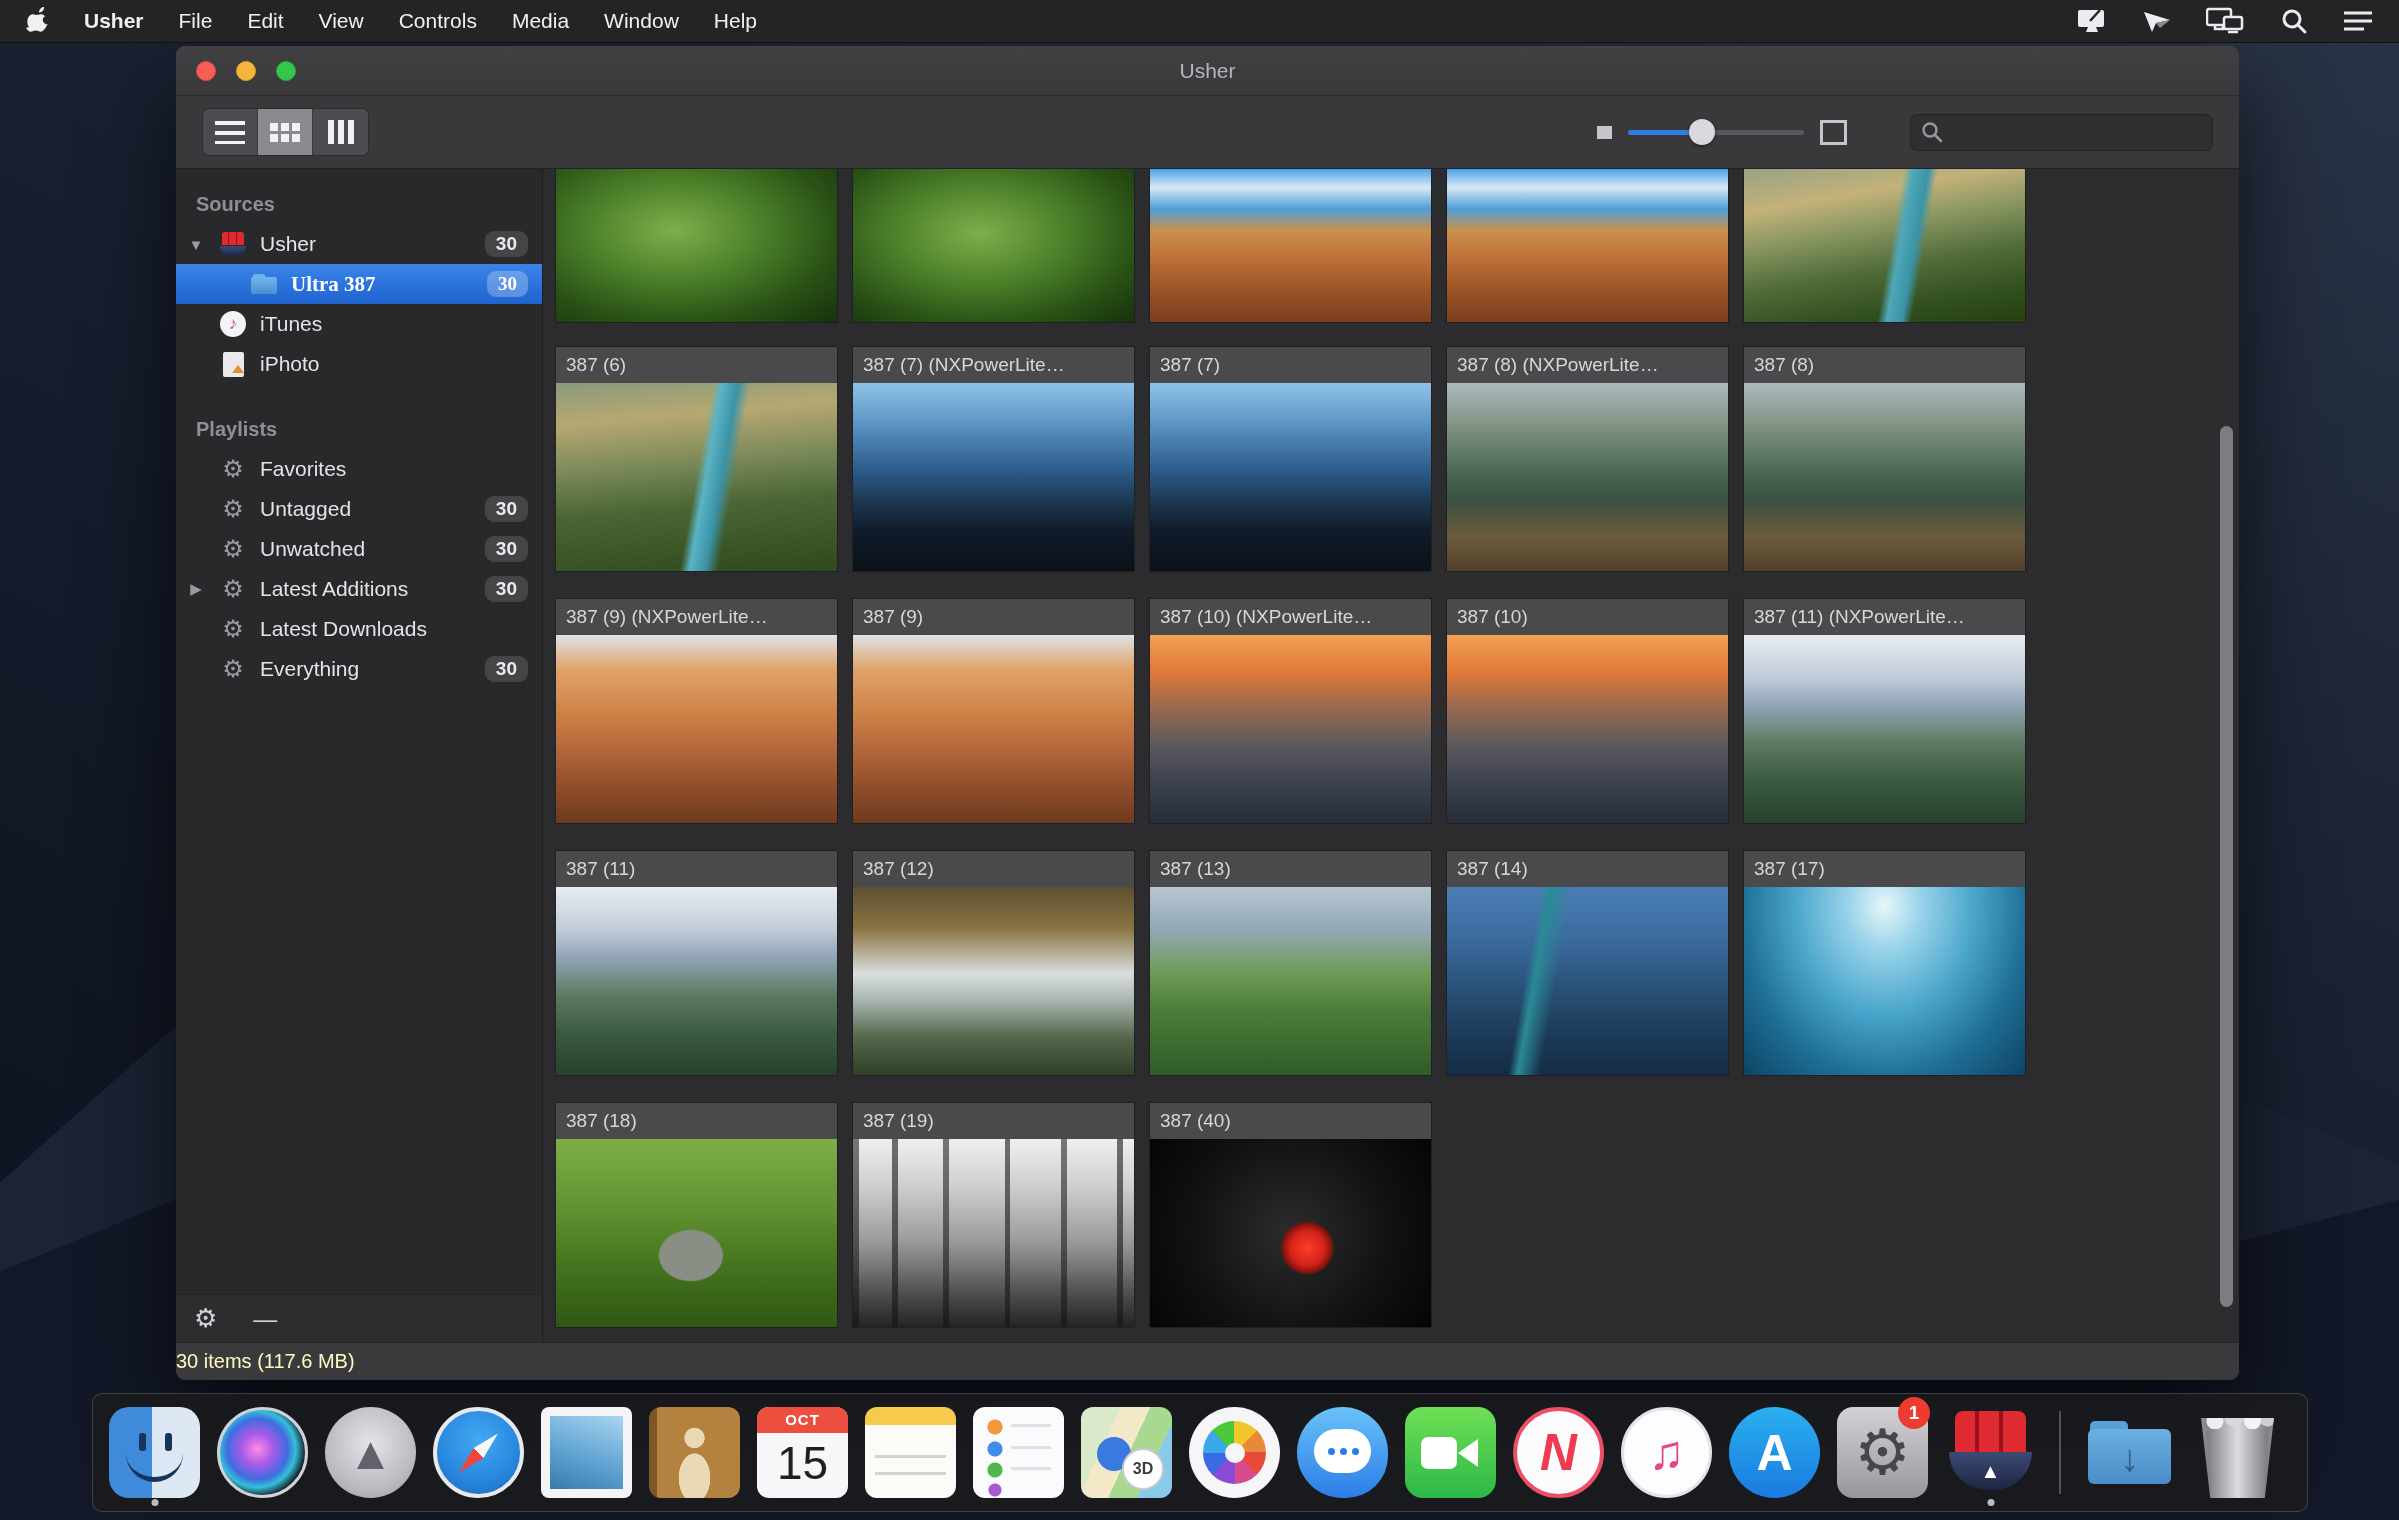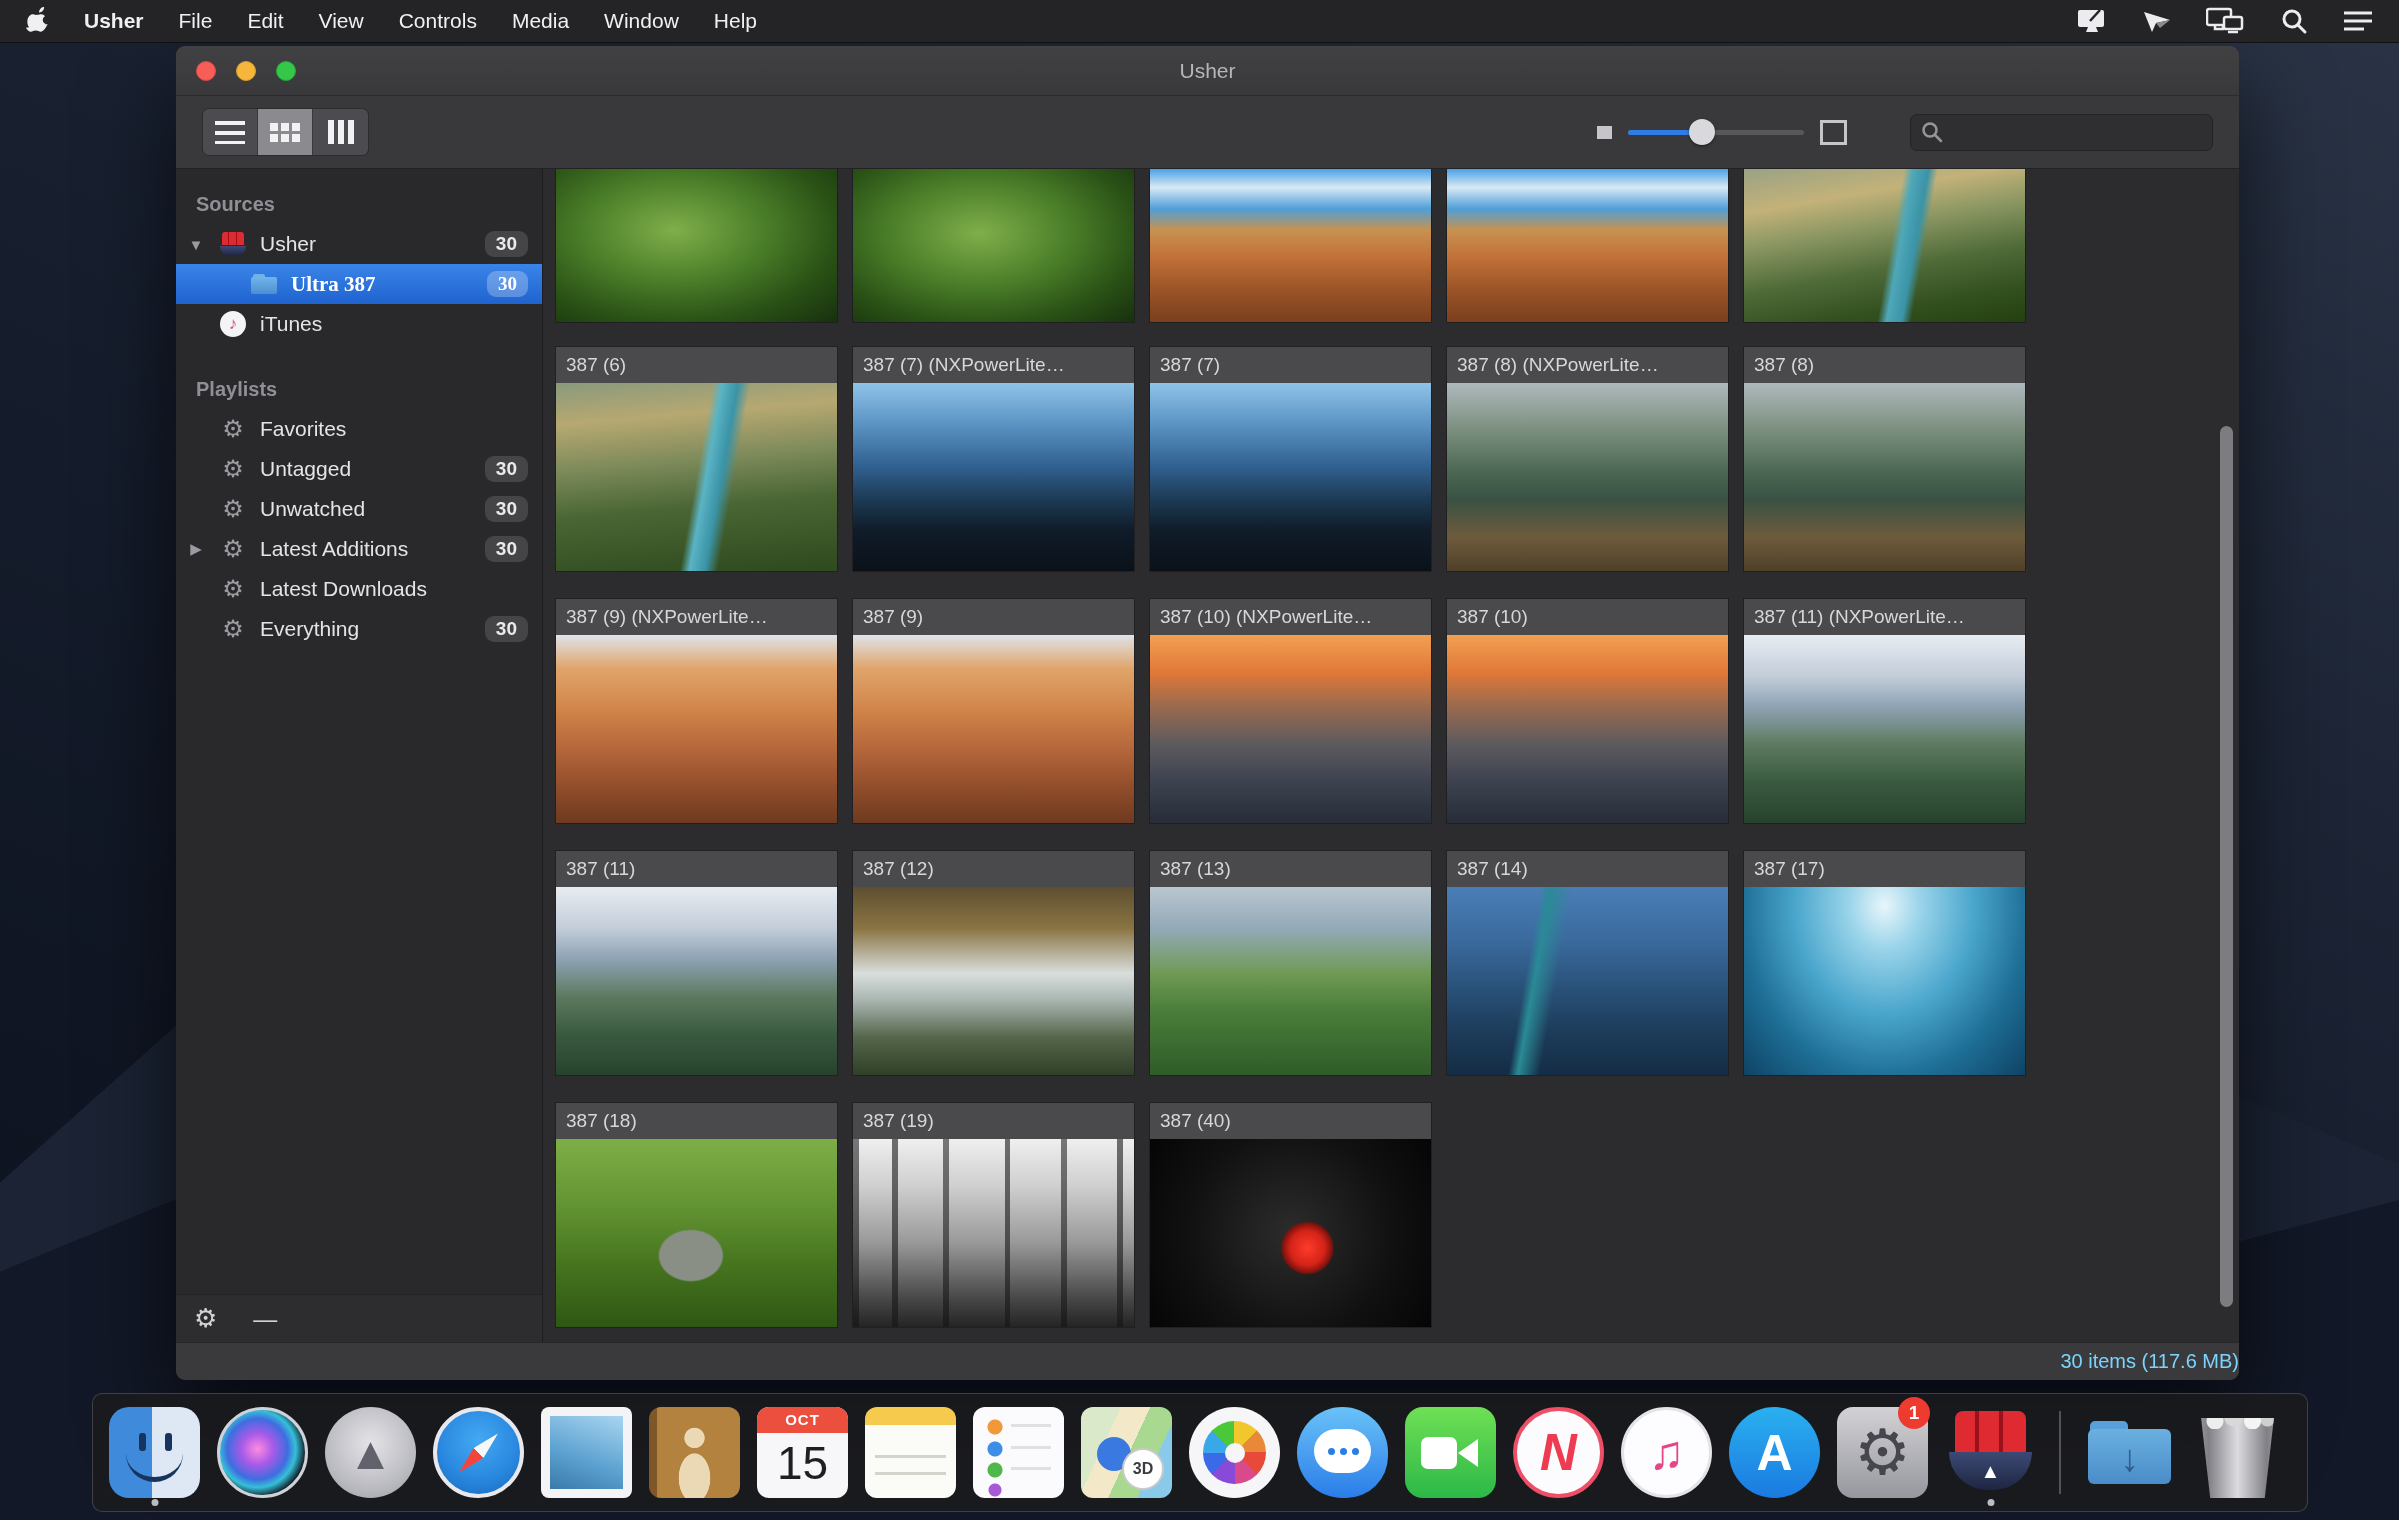--- a/index.html
+++ b/index.html
@@ -82,21 +82,21 @@
   
   .content { flex:1; position:relative; background:#2c2c2e; overflow:hidden; padding:0 0 0 12px; }
   .partial-row { display:flex; gap:14px; margin-bottom:23px; }
   .thumb.partial { width:283px; height:154px; flex:0 0 auto; border:1px solid #1f1f21; border-top:none; }
   .grid-rows { display:flex; flex-wrap:wrap; column-gap:14px; row-gap:26px; width:1505px; }
   .cell { width:283px; border:1px solid #202022; }
   .cell-label { height:36px; background:#4a4a4d; color:#d7d7d9; font-size:19px; line-height:36px; padding:0 10px; white-space:nowrap; overflow:hidden; }
   .cell-img { height:188px; }
   .vscroll { position:absolute; right:6px; top:257px; width:13px; height:881px; border-radius:7px; background:#7d7d81; }
 
-  .statusbar { height:38px; background:#3a3a3d; border-top:1px solid #28282a; color:#7dd3fc; font-size:20px; display:flex; align-items:center; justify-content:flex-end; flex:0 0 auto; }
+  .statusbar { height:38px; background:#3a3a3d; border-top:1px solid #28282a; color:#fef9c3; font-size:20px; display:flex; align-items:center; justify-content:flex-start; flex:0 0 auto; }
 
   
   .dock { position:absolute; left:92px; top:1393px; width:2216px; height:119px; background:rgba(27,27,29,.85); border:1px solid rgba(95,95,100,.55); border-radius:10px; display:flex; align-items:center; padding:0 14px; gap:13px; }
   .dock-item { width:95px; height:103px; position:relative; display:flex; align-items:center; justify-content:center; flex:0 0 auto; }
   .dk { width:91px; height:91px; position:relative; display:flex; align-items:center; justify-content:center; }
   .glyph { position:relative; z-index:2; }
   .run-dot { position:absolute; bottom:-2px; left:50%; transform:translateX(-50%); width:7px; height:7px; border-radius:50%; background:#bcbcc0; }
   .dock-badge { position:absolute; top:-4px; right:0; min-width:32px; height:32px; border-radius:16px; background:#ee3b30; color:#fff; font-size:19px; font-weight:bold; display:flex; align-items:center; justify-content:center; z-index:3; }
   .dock-divider { width:2px; height:83px; background:rgba(255,255,255,.25); margin:0 8px; flex:0 0 auto; }
 
@@ -263,20 +263,27 @@
             <span class="sb-label">Ultra 387</span>
             <span class="sb-badge">30</span>
           </div>
           <div class="sb-row">
             <span class="sb-disc"></span>
             <span class="sb-icon">
               <span class="si-itunes" style="position: relative;">♪</span>
             </span>
             <span class="sb-label">iTunes</span>
           </div>
+          <div class="sb-row">
+            <span class="sb-disc"></span>
+            <span class="sb-icon">
+              <span class="si-iphoto" style="position: relative;"></span>
+            </span>
+            <span class="sb-label">iPhoto</span>
+          </div>
         </div>
       <div class="sb-header second">Playlists</div>
       <div>
           <div class="sb-row">
             <span class="sb-disc"></span>
             <span class="sb-icon">
               <span class="si-gear" style="position: relative;">⚙</span>
             </span>
             <span class="sb-label">Favorites</span>
           </div>

